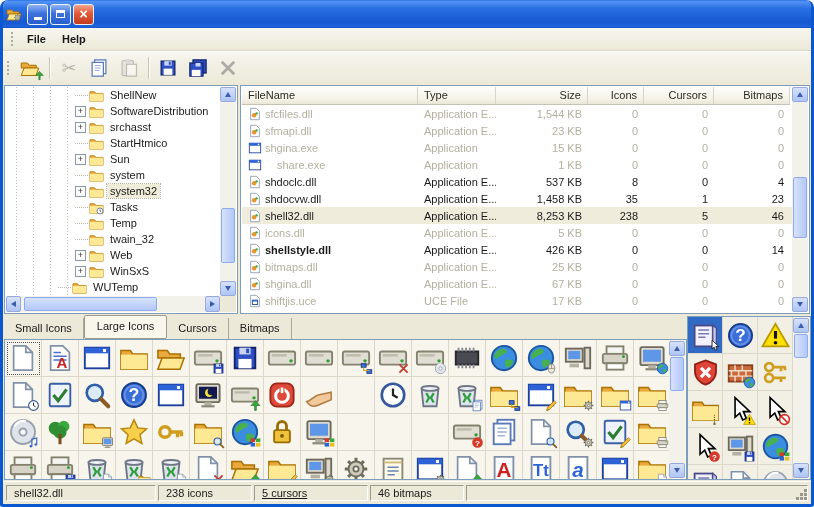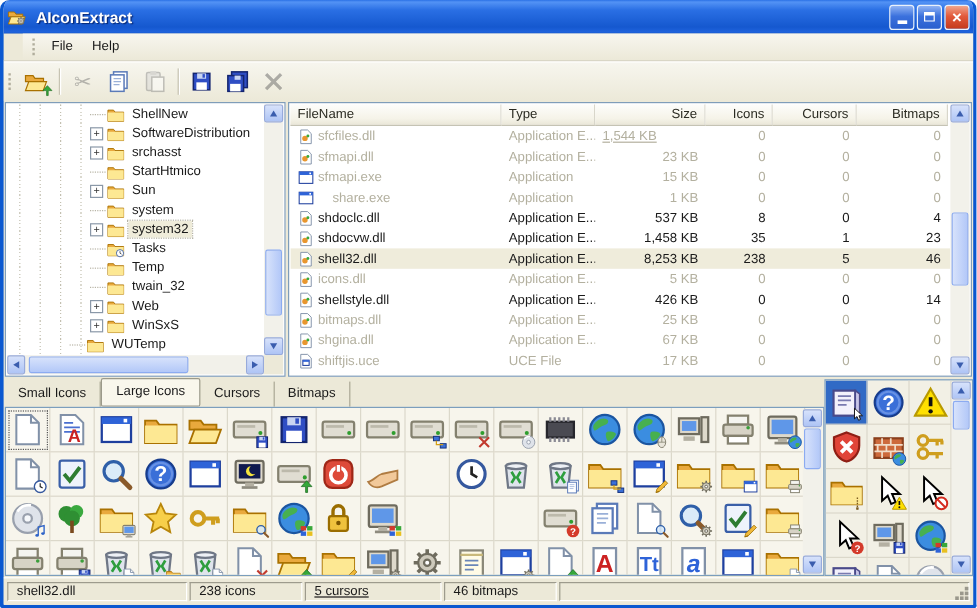--- a/index.html
+++ b/index.html
@@ -18,22 +18,22 @@
   .title-text{flex:1;color:#fff;font-weight:bold;font-size:13px;margin-left:5px;
     text-shadow:1px 1px 1px rgba(0,25,90,.85);}
   .tbtn{width:21px;height:21px;margin-left:2px;border:1px solid #eaf1fb;border-radius:3px;
     display:flex;align-items:center;justify-content:center;
     background:linear-gradient(180deg,#8fb3f4 0%,#3b71dd 45%,#2a5fce 100%);}
   .tbtn.close{background:linear-gradient(180deg,#f0a58b 0%,#e2593a 45%,#c43a1c 100%);}
   .glyph-min{width:8px;height:3px;background:#fff;margin-top:9px;}
   .glyph-max{width:9px;height:8px;border:1px solid #fff;border-top:3px solid #fff;}
   .glyph-close{color:#fff;font-weight:bold;font-size:14px;line-height:14px;}
   
-  .menubar{position:absolute;left:16px;right:0;top:28px;height:22px;display:flex;align-items:center;
-    background:linear-gradient(180deg,#f7f6ef,#ece9d8);padding-left:6px;}
+  .menubar{position:absolute;left:0;right:0;top:28px;height:22px;display:flex;align-items:center;
+    background:linear-gradient(180deg,#f7f6ef,#ece9d8);padding-left:6px;font-weight:bold;}
   .gripper{width:3px;height:14px;border-left:2px dotted #b0ad9c;margin:0 5px 0 2px;}
   .menu-item{padding:3px 8px;}
   .toolbar{position:absolute;left:0;right:0;top:50px;height:34px;display:flex;align-items:center;
     border-top:1px solid #d9d6c6;box-shadow:inset 0 1px 0 #fff;
     background:linear-gradient(180deg,#f7f6ef,#ece9d8);padding-left:2px;}
   .tool-btn{width:30px;height:27px;display:flex;align-items:center;justify-content:center;position:relative;}
   .tool-btn.disabled{filter:grayscale(1) opacity(.45);}
   .tool-sep{width:1px;height:22px;background:#c6c3b2;box-shadow:1px 0 0 #fff;margin:0 4px;}
   .badge{position:absolute;right:0;bottom:0;line-height:0;}
   
@@ -356,21 +356,20 @@
 </svg>
 
 <div class="window">
 
   <div class="titlebar">
     <span class="ticon" id="app-icon"><svg width="16" height="16" viewBox="0 0 16 16">
           <use href="#s-folder-open" xlink:href="#s-folder-open"></use>
         </svg><span class="badge"><svg width="9" height="9" viewBox="0 0 16 16">
             <use href="#s-gear" xlink:href="#s-gear"></use>
           </svg></span></span>
-    <span class="title-text">AIconExtract</span>
     <span class="tbtn">
         <span class="glyph-min"></span>
       </span>
     <span class="tbtn">
         <span class="glyph-max"></span>
       </span>
     <span class="tbtn close">
         <span class="glyph-close">×</span>
       </span>
   </div>
@@ -555,21 +554,21 @@
       </div>
     <div class="list-body" id="list-body">
         <div class="frow dim">
           <span class="fcell fname" style="width: 176px; text-align: left;">
             <svg width="14" height="14" viewBox="0 0 16 16">
               <use href="#s-doc-dll" xlink:href="#s-doc-dll"></use>
             </svg>
             <span>sfcfiles.dll</span>
           </span>
           <span class="fcell" style="width: 78px; text-align: left;">Application E...</span>
-          <span class="fcell" style="width: 92px;  text-decoration: underline;">1,544 KB</span>
+          <span class="fcell" style="width: 92px; text-align: right;">1,544 KB</span>
           <span class="fcell" style="width: 56px; text-align: right;">0</span>
           <span class="fcell" style="width: 70px; text-align: right;">0</span>
           <span class="fcell" style="width: 76px; text-align: right;">0</span>
         </div>
         <div class="frow dim">
           <span class="fcell fname" style="width: 176px; text-align: left;">
             <svg width="14" height="14" viewBox="0 0 16 16">
               <use href="#s-doc-dll" xlink:href="#s-doc-dll"></use>
             </svg>
             <span>sfmapi.dll</span>
@@ -578,21 +577,21 @@
           <span class="fcell" style="width: 92px; text-align: right;">23 KB</span>
           <span class="fcell" style="width: 56px; text-align: right;">0</span>
           <span class="fcell" style="width: 70px; text-align: right;">0</span>
           <span class="fcell" style="width: 76px; text-align: right;">0</span>
         </div>
         <div class="frow dim">
           <span class="fcell fname" style="width: 176px; text-align: left;">
             <svg width="14" height="14" viewBox="0 0 16 16">
               <use href="#s-window" xlink:href="#s-window"></use>
             </svg>
-            <span>sfmapi.exe</span>
+            <span>shgina.exe</span>
           </span>
           <span class="fcell" style="width: 78px; text-align: left;">Application</span>
           <span class="fcell" style="width: 92px; text-align: right;">15 KB</span>
           <span class="fcell" style="width: 56px; text-align: right;">0</span>
           <span class="fcell" style="width: 70px; text-align: right;">0</span>
           <span class="fcell" style="width: 76px; text-align: right;">0</span>
         </div>
         <div class="frow dim">
           <span class="fcell fname" style="width: 176px; text-align: left; gap: 15px;">
             <svg width="14" height="14" viewBox="0 0 16 16">
@@ -652,21 +651,21 @@
             </svg>
             <span>icons.dll</span>
           </span>
           <span class="fcell" style="width: 78px; text-align: left;">Application E...</span>
           <span class="fcell" style="width: 92px; text-align: right;">5 KB</span>
           <span class="fcell" style="width: 56px; text-align: right;">0</span>
           <span class="fcell" style="width: 70px; text-align: right;">0</span>
           <span class="fcell" style="width: 76px; text-align: right;">0</span>
         </div>
         <div class="frow">
-          <span class="fcell fname" style="width: 176px; text-align: center;">
+          <span class="fcell fname" style="width: 176px; text-align: center; font-weight: bold;">
             <svg width="14" height="14" viewBox="0 0 16 16">
               <use href="#s-doc-dll" xlink:href="#s-doc-dll"></use>
             </svg>
             <span>shellstyle.dll</span>
           </span>
           <span class="fcell" style="width: 78px; text-align: left;">Application E...</span>
           <span class="fcell" style="width: 92px; text-align: right;">426 KB</span>
           <span class="fcell" style="width: 56px; text-align: right;">0</span>
           <span class="fcell" style="width: 70px; text-align: right;">0</span>
           <span class="fcell" style="width: 76px; text-align: right;">14</span>

